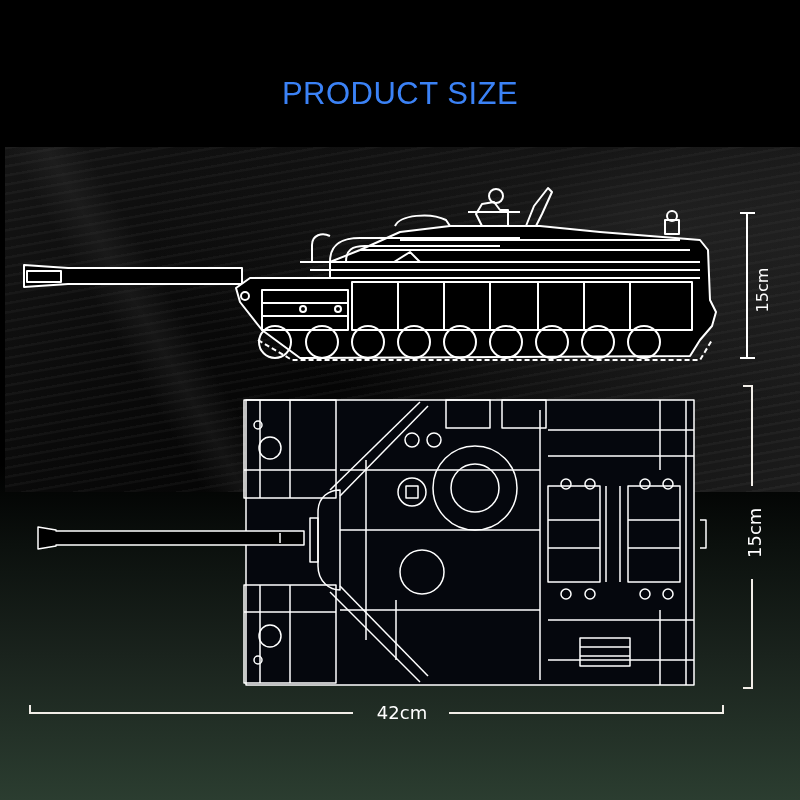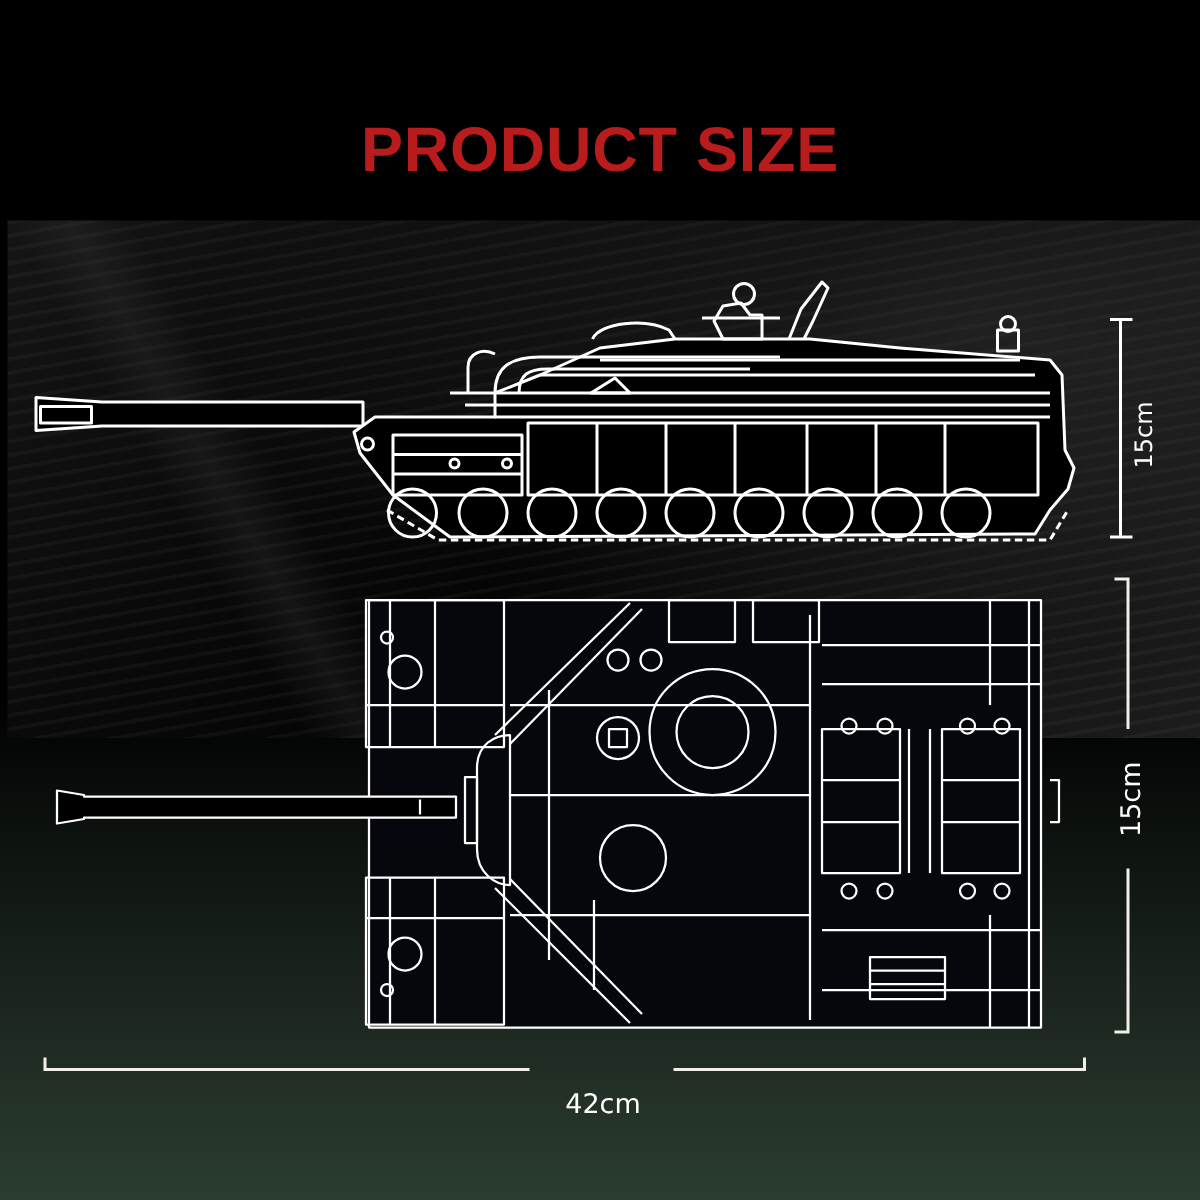--- a/index.html
+++ b/index.html
@@ -14,21 +14,21 @@
       radial-gradient(ellipse at 80% 20%, rgba(70,70,70,0.35) 0%, rgba(0,0,0,0) 55%),
       repeating-linear-gradient(170deg, rgba(255,255,255,0.035) 0px, rgba(255,255,255,0.035) 2px, rgba(0,0,0,0) 3px, rgba(0,0,0,0) 9px),
       linear-gradient(135deg, #151515 0%, #0a0a0a 30%, #050505 50%, #121212 75%, #1c1c1c 100%);
   }
   .photo-bg::before {
     content: ""; position: absolute; left: 0; top: 0; width: 300px; height: 345px;
     background: linear-gradient(60deg, rgba(0,0,0,0) 40%, rgba(60,60,60,0.25) 48%, rgba(0,0,0,0) 56%);
   }
   .title {
     position: absolute; top: 76px; left: 0; width: 800px; text-align: center;
-    color: #b91c1c; font-weight: bold; font-size: 42px; letter-spacing: 0.5px;
+    color: #3b82f6; font-weight: normal; font-size: 31px; letter-spacing: 0.5px;
   }
   svg.draw { position: absolute; left: 0; top: 0; }
   .dim-label {
     position: absolute; color: #fff; font-family: "DejaVu Sans", sans-serif; font-size: 16px;
   }
   .dim-v {
     transform: rotate(-90deg); transform-origin: center center; white-space: nowrap;
   }
 </style>
 </head>
@@ -187,13 +187,13 @@
   </g>
 
   <g stroke="#f2eee8" stroke-width="2" fill="none">
     <path d="M30 705 L30 713 L353 713"></path>
     <path d="M449 713 L723 713 L723 705"></path>
   </g>
 </svg>
 
 <div class="dim-label dim-v" style="left:738px; top:280px; width:50px; height:20px; text-align:center;">15cm</div>
 <div class="dim-label dim-v" style="left:730px; top:522px; width:50px; height:22px; text-align:center; font-size:18px;">15cm</div>
-<div class="dim-label" style="left:362px; top:702px; width:80px; text-align:center; font-size:18px;margin-top:24px;">42cm</div>
+<div class="dim-label" style="left:362px; top:702px; width:80px; text-align:center; font-size:18px;">42cm</div>
 
 </body></html>

